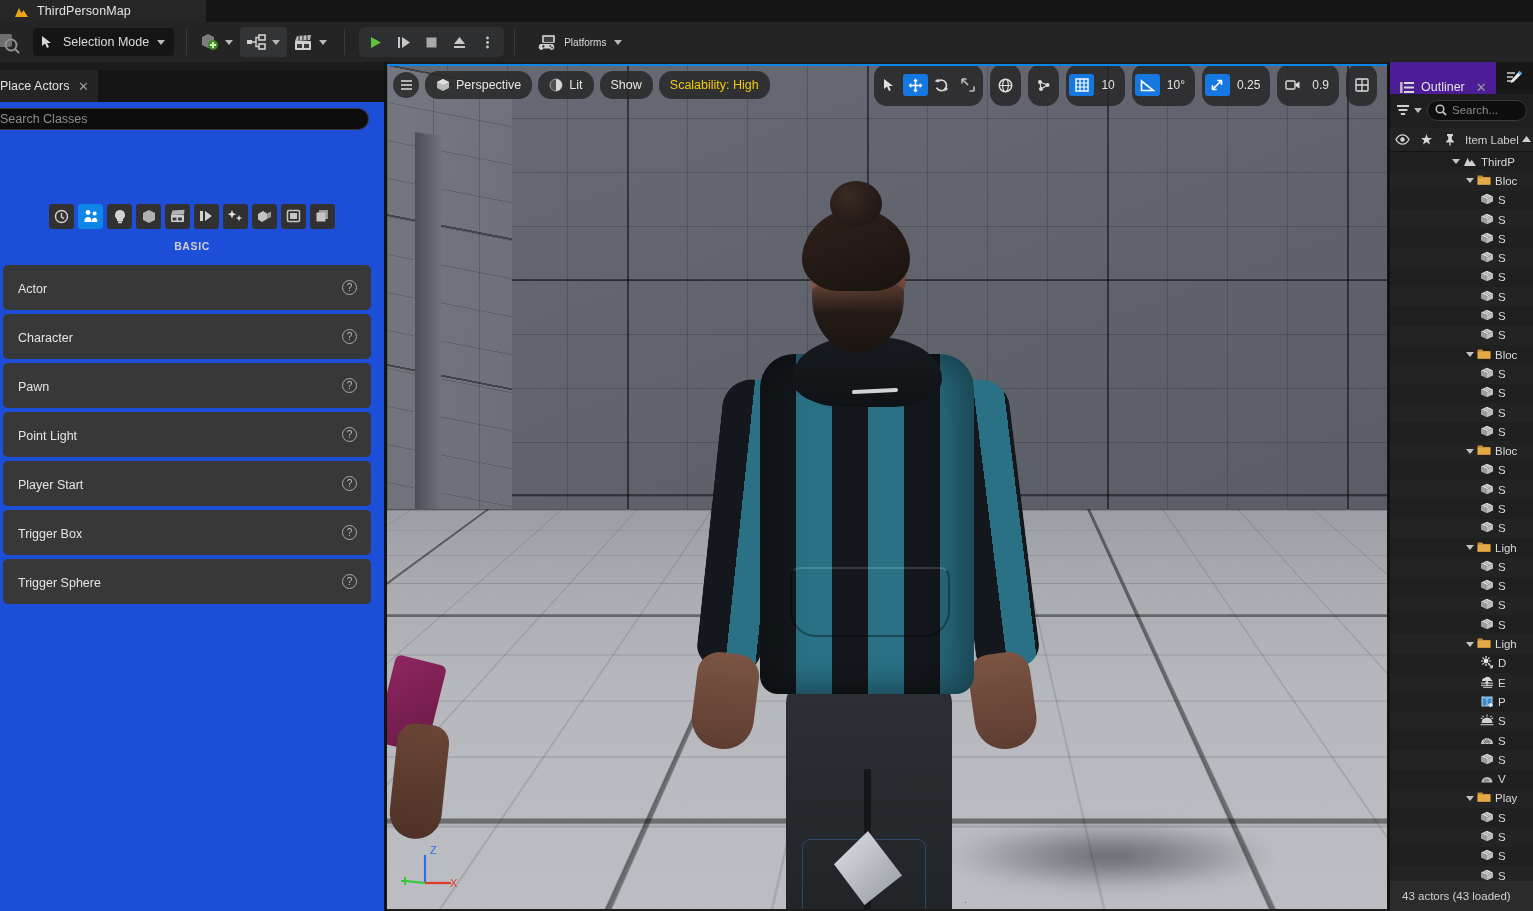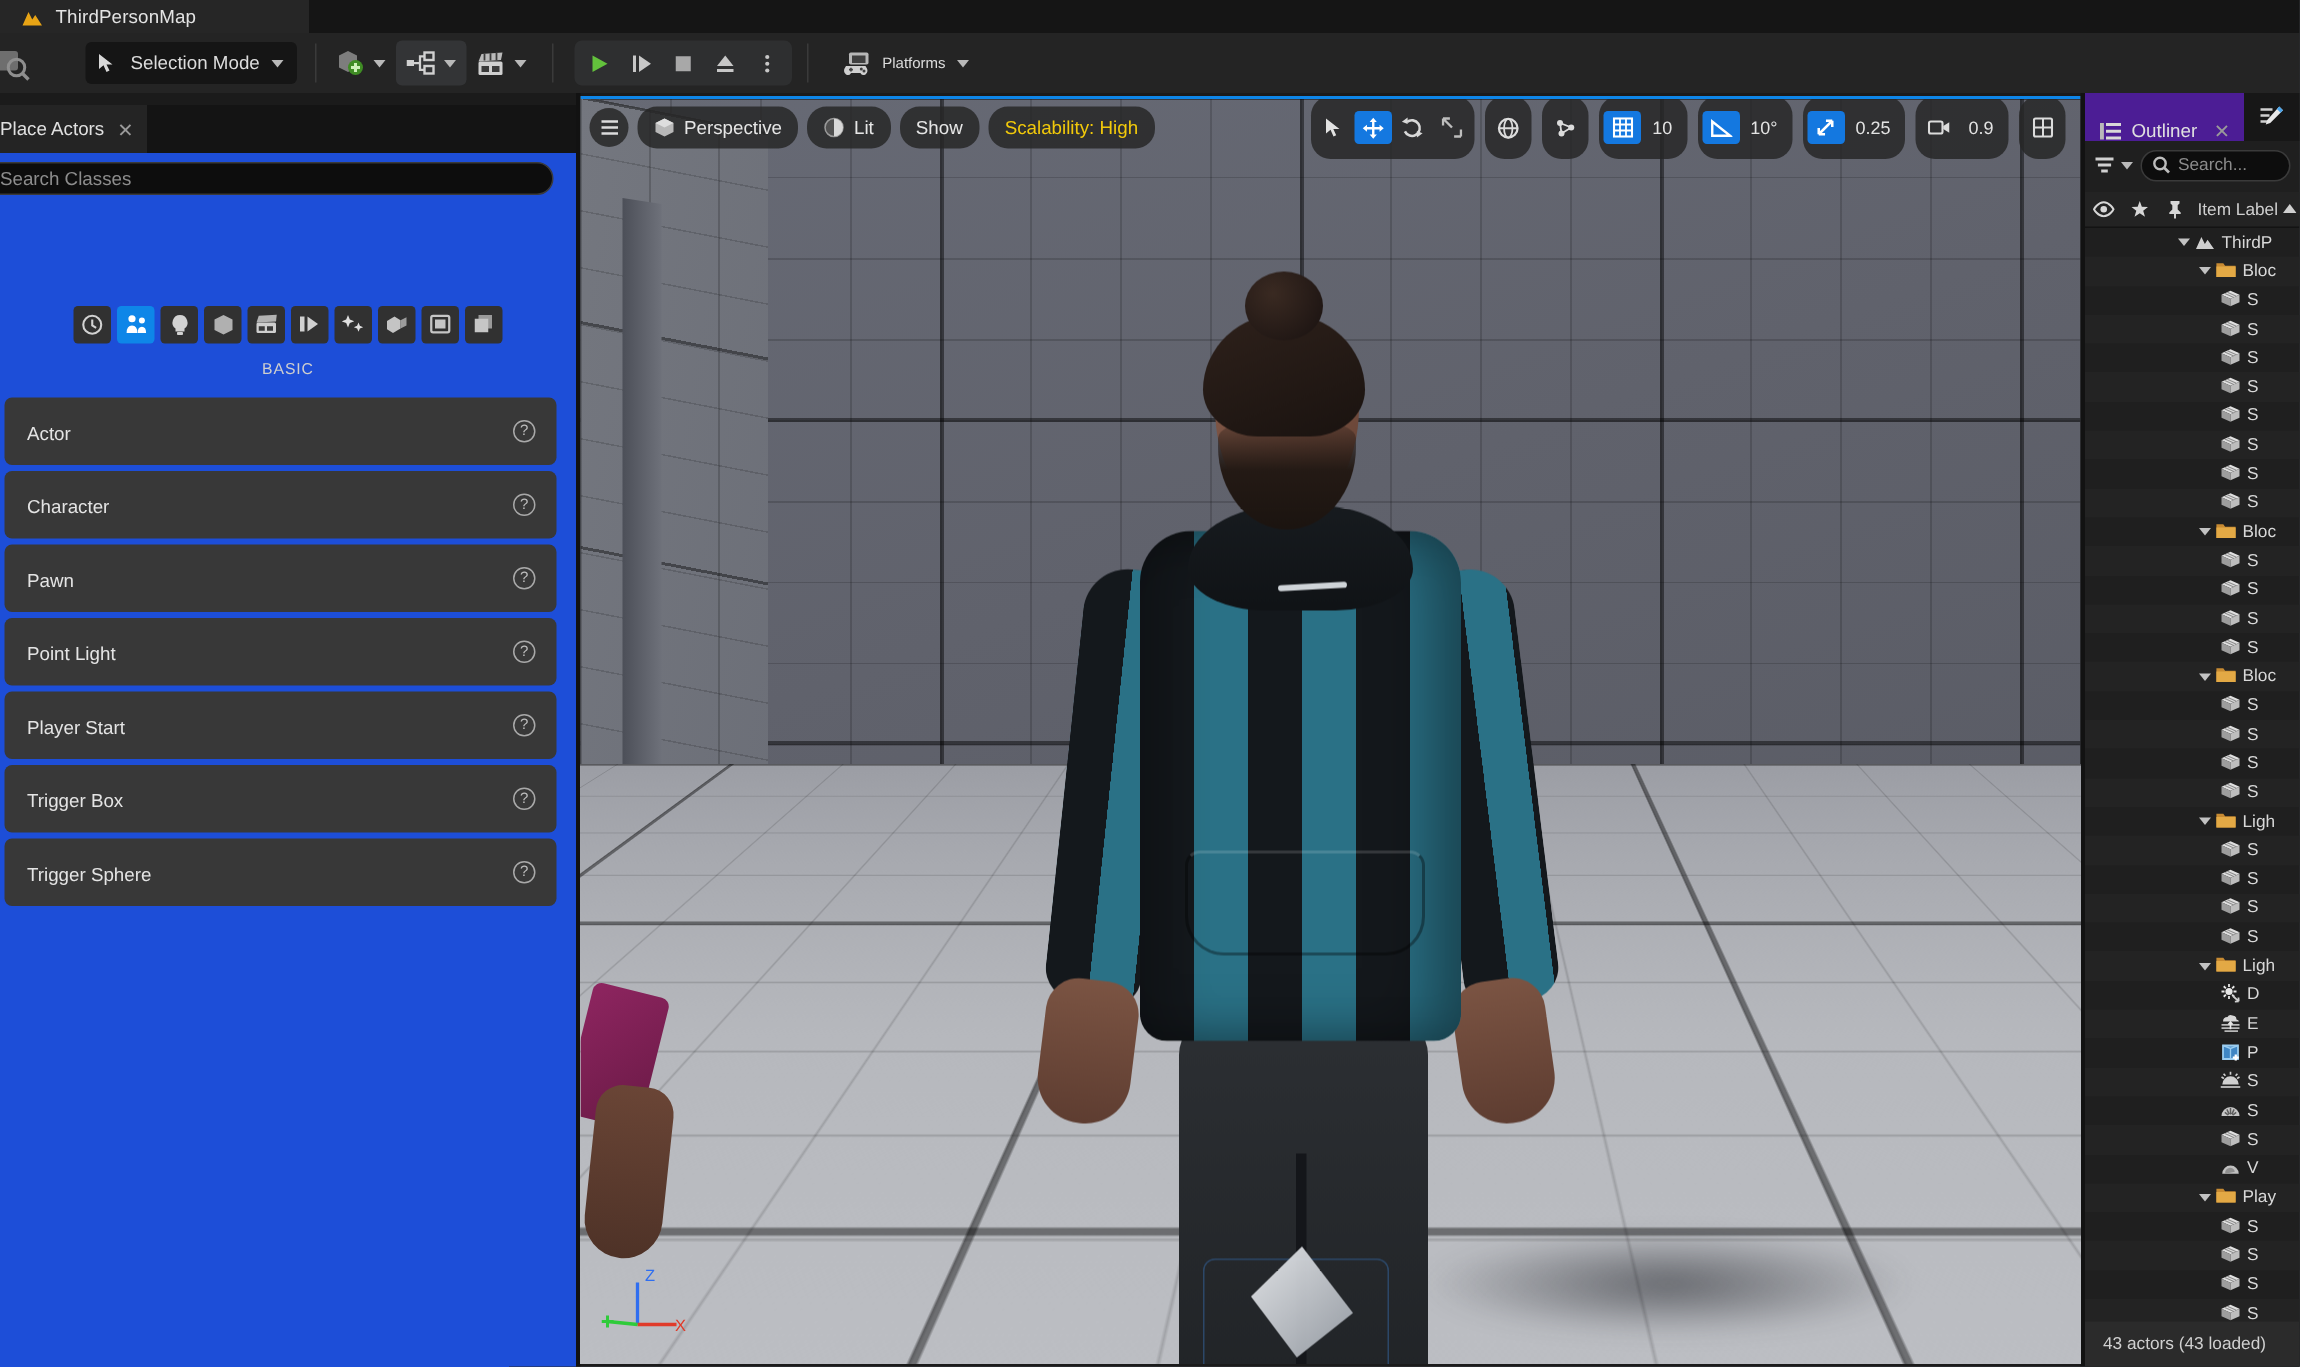--- a/index.html
+++ b/index.html
@@ -43,21 +43,21 @@
     display: flex; align-items: center; justify-content: center;
     margin-left: -6px;
   }
   .tb-divider {
     width: 1px; height: 26px; background: #3a3a3a; margin: 0 6px;
   }
   .btn-sel-mode {
     display: flex; align-items: center; gap: 7px;
     height: 28px; padding: 0 9px 0 8px;
     background: #151515; border-radius: 4px;
-    margin-left: 25px;
+    margin-left: 1px;
     font-size: 12.5px; color: #dcdcdc;
     cursor: pointer;
   }
   .chev {
     width: 0; height: 0; border-left: 4px solid transparent;
     border-right: 4px solid transparent; border-top: 5px solid #b9b9b9;
     margin-left: 1px;
   }
   .tb-group { display: flex; align-items: center; height: 40px; }
   .tb-dd {
@@ -108,21 +108,21 @@
     display: flex; align-items: center; justify-content: center; gap: 4px;
   }
   .lp-cat {
     width: 25px; height: 25px; border-radius: 3px; background: #313131;
     display: flex; align-items: center; justify-content: center;
     cursor: pointer;
   }
   .lp-cat.active { background: #0e86e8; }
   .lp-section-label {
     position: absolute; left: 0; top: 170px; width: 384px;
-    text-align: center; font-size: 10.5px; font-weight: normal;
+    text-align: center; font-size: 10.5px; font-weight: bold;
     color: #cfcfcf; letter-spacing: .6px;
   }
   .lp-list { position: absolute; left: 0; top: 194px; width: 384px; }
   .lp-item {
     position: relative; height: 49px; width: 371px;
     display: flex; align-items: center; cursor: pointer;
   }
   .lp-item-bg {
     position: absolute; left: 3px; top: 1px; right: 0; height: 45px;
     background: #383838; border-radius: 5px;

